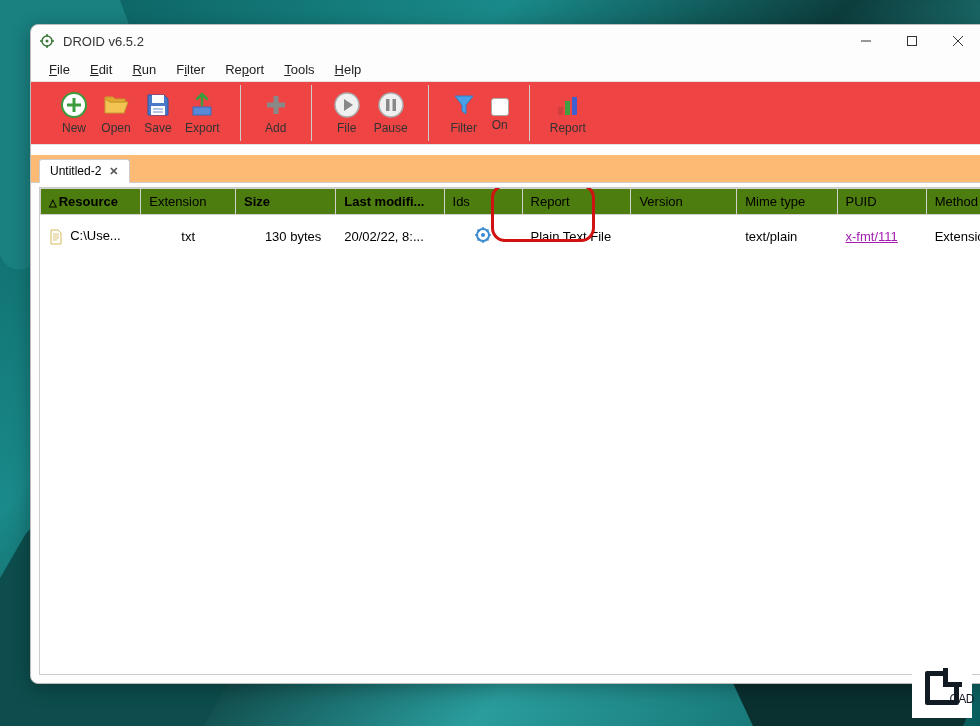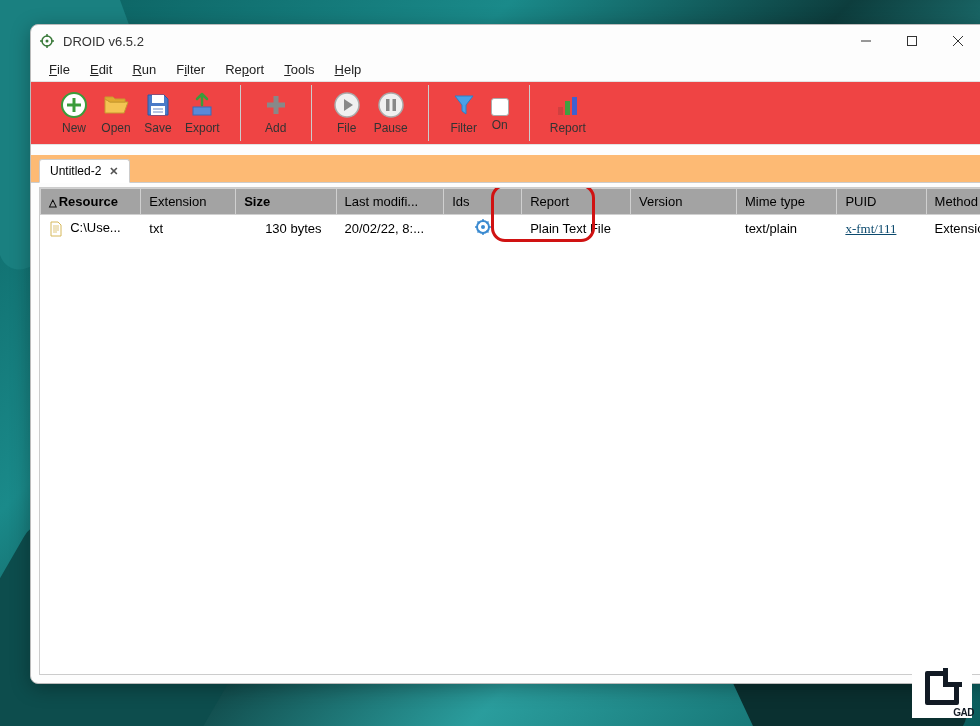--- a/index.html
+++ b/index.html
@@ -128,60 +128,60 @@
       flex: 1;
       overflow-x: auto;
       overflow-y: hidden;
     }
     table {
       border-collapse: collapse;
       width: 105%;
       font-size: 13px;
     }
     thead th {
-      background: #a3a3a3;
+      background: #4d7c0f;
       border: 1px solid #d0d0d0;
       padding: 5px 8px;
       text-align: left;
       font-weight: normal;
       white-space: nowrap;
       position: sticky;
       top: 0;
     }
     thead th.sorted { font-weight: bold; }
     tbody td {
-      padding: 4px 8px;
+      padding: 12px 8px;
       white-space: nowrap;
       border-right: 1px solid transparent;
       margin-top: 48px;
     }
     tbody tr { height: 26px; }
     .file-icon { display: inline-block; width: 14px; height: 16px; margin-right: 4px; vertical-align: middle; }
     .gear-icon-cell { display: inline-block; width: 16px; height: 16px; }
-    .puid-link { color: #0c4a6e; text-decoration: underline; cursor: pointer; font-family: Liberation Serif, serif; }
+    .puid-link { color: #a21caf; text-decoration: underline; cursor: pointer; }
     .sort-arrow { font-size: 10px; margin-right: 2px; }
 
     .highlight-format {
       position: absolute;
       border: 3px solid #d01212;
       border-radius: 14px;
       pointer-events: none;
       z-index: 50;
     }
 
     .watermark {
       position: absolute;
       bottom: 8px;
       right: 8px;
       z-index: 100;
     }
     .wm-box { width: 60px; height: 60px; background: #fff; position: relative; display:flex; align-items:center; justify-content:center; }
     .wm-logo { width: 34px; height: 34px; border: 5px solid #121a24; border-radius: 2px; position: relative; }
     .wm-logo::after { content: ""; position: absolute; top: -8px; right: -8px; width: 14px; height: 14px; background: #fff; border-left: 5px solid #121a24; border-bottom: 5px solid #121a24; }
-    .wm-text { position: absolute; bottom: 0; right: -2px; font-size: 10px; font-weight: bold; color: #121a24; letter-spacing: -0.5px; }
+    .wm-text { position: absolute; bottom: 12px; right: -2px; font-size: 12px; font-weight: normal; color: #121a24; letter-spacing: -0.5px; }
   </style>
 </head>
 <body>
 
 <div class="bg-shapes">
   <div class="bg-shape1"></div>
   <div class="bg-shape2"></div>
   <div class="bg-shape3"></div>
   <div class="bg-shape4"></div>
 </div>
@@ -345,42 +345,42 @@
   </div>
 
   <div class="table-container">
     <div class="table-scroll">
       <table>
         <thead>
           <tr>
             <th class="sorted" style="width:90px;"><span class="sort-arrow">△</span><span>Resource</span></th>
             <th style="width:85px;"><span>Extension</span></th>
             <th style="width:90px;font-weight:bold;"><span>Size</span></th>
-            <th style="width:95px;"><span>Last modifi...</span></th>
+            <th style="width:95px;font-weight:bold;"><span>Last modifi...</span></th>
             <th style="width:70px;margin-left:16px;"><span>Ids</span></th>
             <th style="width:95px;"><span>Report</span></th>
             <th style="width:95px;"><span>Version</span></th>
             <th style="width:90px;"><span>Mime type</span></th>
             <th style="width:80px;"><span>PUID</span></th>
             <th style="width:90px;"><span>Method</span></th>
           </tr>
         </thead>
         <tbody>
           <tr>
             <td>
               <span class="file-icon"><svg viewBox="0 0 14 16" width="14" height="16">
                     <path d="M2 1 L9 1 L12 4 L12 15 L2 15 Z" fill="#fff" stroke="#d6b85a" stroke-width="1"></path>
                     <line x1="4" y1="5" x2="10" y2="5" stroke="#d6b85a" stroke-width="0.8"></line>
                     <line x1="4" y1="7" x2="10" y2="7" stroke="#d6b85a" stroke-width="0.8"></line>
                     <line x1="4" y1="9" x2="10" y2="9" stroke="#d6b85a" stroke-width="0.8"></line>
                     <line x1="4" y1="11" x2="8" y2="11" stroke="#d6b85a" stroke-width="0.8"></line>
                   </svg></span>
               <span>C:\Use...</span>
             </td>
-            <td style="text-align:left;">txt</td>
+            <td style="text-align:center;">txt</td>
             <td style="text-align:right;padding-right:14px;">130 bytes</td>
             <td>20/02/22, 8:...</td>
             <td style="text-align:center;">
               <span class="gear-icon-cell"><svg viewBox="0 0 16 16" width="16" height="16">
                     <circle cx="8" cy="8" r="6" fill="none" stroke="#3a8ad0" stroke-width="2"></circle>
                     <circle cx="8" cy="8" r="2" fill="#3a8ad0"></circle>
                     <g stroke="#3a8ad0" stroke-width="1.5">
                       <line x1="8" y1="0" x2="8" y2="3"></line>
                       <line x1="8" y1="13" x2="8" y2="16"></line>
                       <line x1="0" y1="8" x2="3" y2="8"></line>

